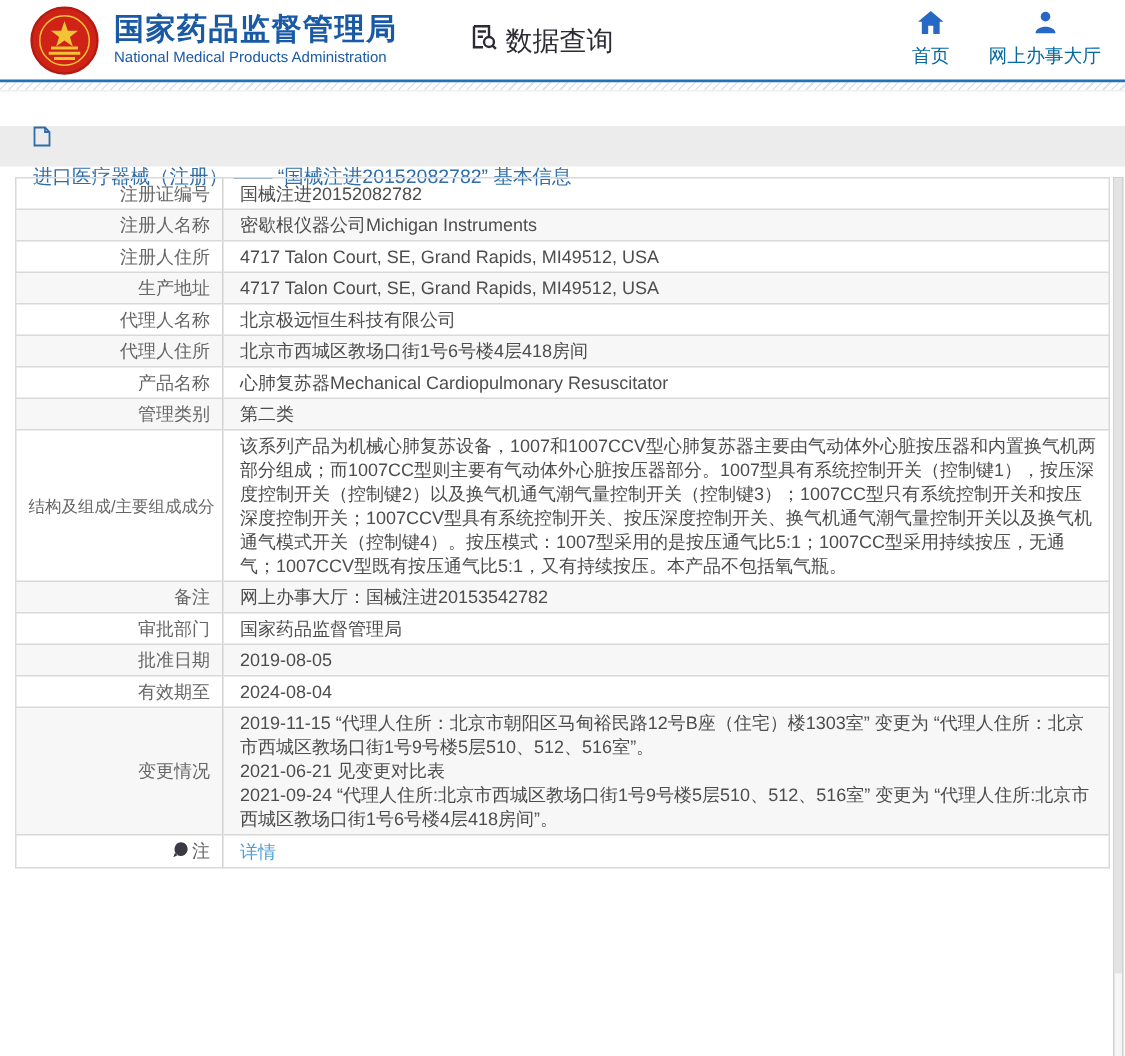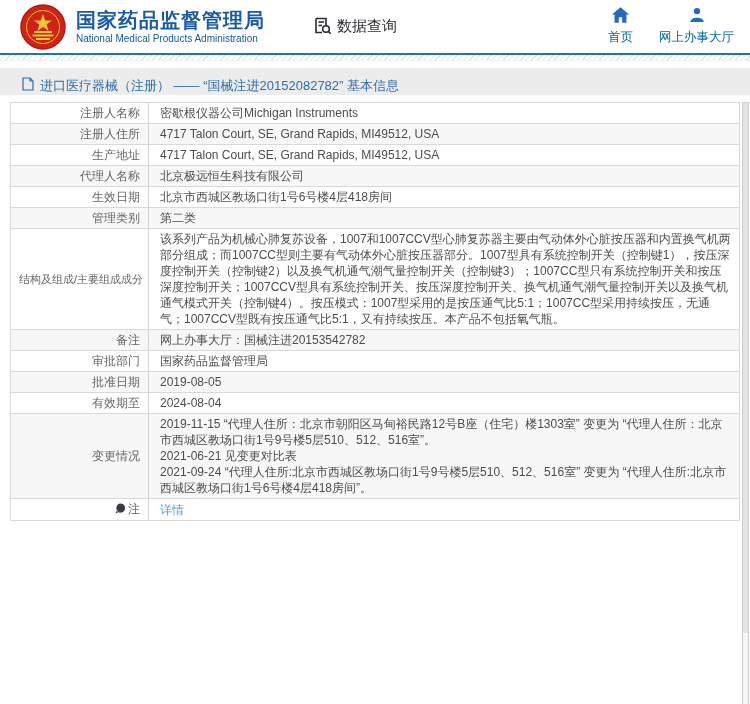--- a/index.html
+++ b/index.html
@@ -16,38 +16,38 @@
   }
   .logo-group { display:flex; align-items:center; gap:10px; cursor:pointer; }
   .emblem { width:46px; height:46px; flex:0 0 auto; }
   .org-cn {
     font-size:20px; font-weight:bold; color:var(--accent-blue,#1a5aa5);
     letter-spacing:1px; line-height:24px;
   }
   .org-en { font-size:10px; color:var(--accent-blue,#1a5aa5); line-height:13px; }
   .dataquery {
     display:flex; align-items:center; gap:5px; margin-left:48px;
-    font-size:15px; color:#2b2b33; cursor:pointer; font-weight:500;
+    font-size:18px; color:#2b2b33; cursor:pointer; font-weight:500;
   }
   .header-right { margin-left:auto; display:flex; gap:26px; }
   .nav-item {
     display:flex; flex-direction:column; align-items:center; gap:3px;
     font-size:12.5px; color:#0369a1; text-decoration:none; cursor:pointer;
   }
   
   .blue-line { height:2px; background:var(--line-blue,#2273b5); }
   .hatch-band {
     height:6px;
     background:repeating-linear-gradient(135deg,#ffffff 0 3px,#dde5ee 3px 4px);
     border-bottom:1px solid #f0f0f0;
   }
   
   .breadcrumb-bar {
-    margin-top:7px; height:27px; background:var(--bar-gray,#ececec);
-    display:flex; align-items:flex-end; padding:0 22px; gap:6px;
+    margin-top:23px; height:27px; background:var(--bar-gray,#ececec);
+    display:flex; align-items:flex-start; padding:0 22px; gap:6px;flex-direction:column;
   }
   .bc-text { font-size:13px; color:var(--bc-blue,#2e6da8); }
   
   .table-wrap { position:relative; margin:7px 10px 0 10px; }
   table.info-table {
     width:730px; border-collapse:collapse; table-layout:fixed;
     border:1px solid #c6c6c6;
   }
   col.col-label { width:138px; }
   td {
@@ -141,38 +141,46 @@
 </div>
 
 <div class="table-wrap">
   <table class="info-table">
     <colgroup>
         <col class="col-label">
         <col class="col-value">
       </colgroup>
     <tbody>
         <tr>
+    <td class="label-cell"><span class="label-text">注册证编号</span></td>
+    <td class="value-cell">国械注进20152082782</td>
+  </tr>
+        <tr>
     <td class="label-cell"><span class="label-text">注册人名称</span></td>
     <td class="value-cell">密歇根仪器公司Michigan Instruments</td>
   </tr>
         <tr>
     <td class="label-cell"><span class="label-text">注册人住所</span></td>
     <td class="value-cell">4717 Talon Court, SE, Grand Rapids, MI49512, USA</td>
   </tr>
         <tr>
     <td class="label-cell"><span class="label-text">生产地址</span></td>
     <td class="value-cell">4717 Talon Court, SE, Grand Rapids, MI49512, USA</td>
   </tr>
         <tr>
     <td class="label-cell"><span class="label-text">代理人名称</span></td>
     <td class="value-cell">北京极远恒生科技有限公司</td>
   </tr>
         <tr>
-    <td class="label-cell"><span class="label-text">生效日期</span></td>
+    <td class="label-cell"><span class="label-text">代理人住所</span></td>
     <td class="value-cell">北京市西城区教场口街1号6号楼4层418房间</td>
+  </tr>
+        <tr>
+    <td class="label-cell"><span class="label-text">产品名称</span></td>
+    <td class="value-cell">心肺复苏器Mechanical Cardiopulmonary Resuscitator</td>
   </tr>
         <tr>
     <td class="label-cell"><span class="label-text">管理类别</span></td>
     <td class="value-cell">第二类</td>
   </tr>
         <tr>
     <td class="label-cell label-sm"><span class="label-text">结构及组成/主要组成成分</span></td>
     <td class="value-cell">该系列产品为机械心肺复苏设备，1007和1007CCV型心肺复苏器主要由气动体外心脏按压器和内置换气机两部分组成；而1007CC型则主要有气动体外心脏按压器部分。1007型具有系统控制开关（控制键1），按压深度控制开关（控制键2）以及换气机通气潮气量控制开关（控制键3）；1007CC型只有系统控制开关和按压深度控制开关；1007CCV型具有系统控制开关、按压深度控制开关、换气机通气潮气量控制开关以及换气机通气模式开关（控制键4）。按压模式：1007型采用的是按压通气比5:1；1007CC型采用持续按压，无通气；1007CCV型既有按压通气比5:1，又有持续按压。本产品不包括氧气瓶。</td>
   </tr>
         <tr>

